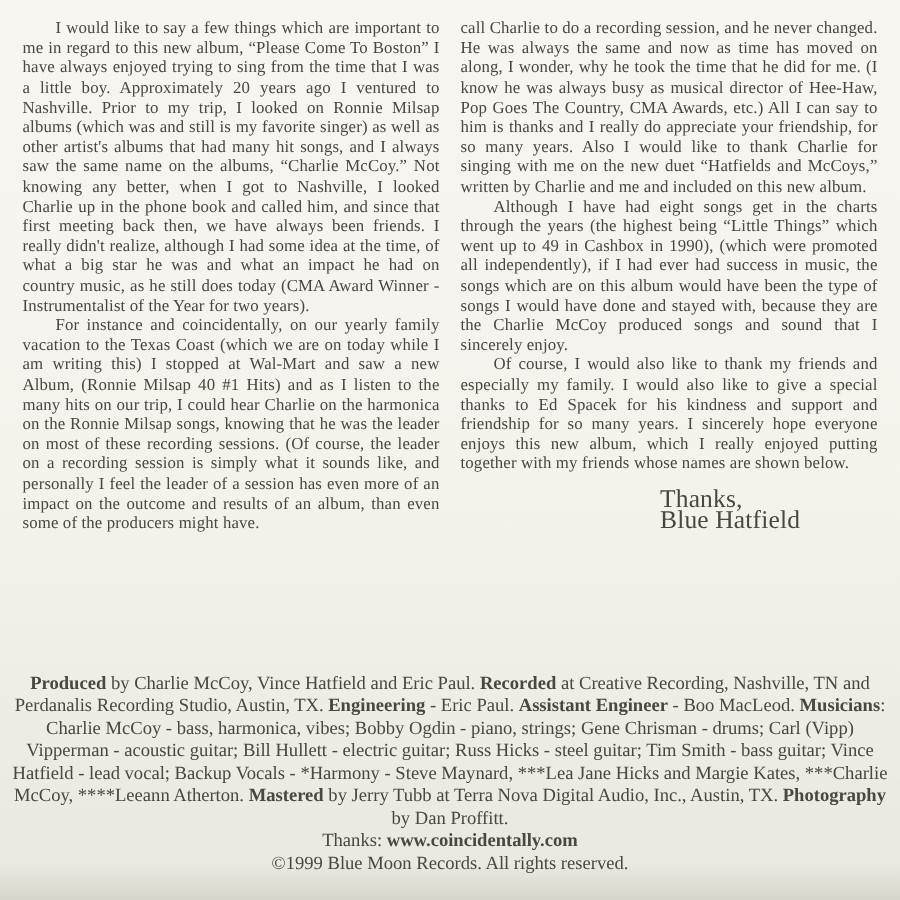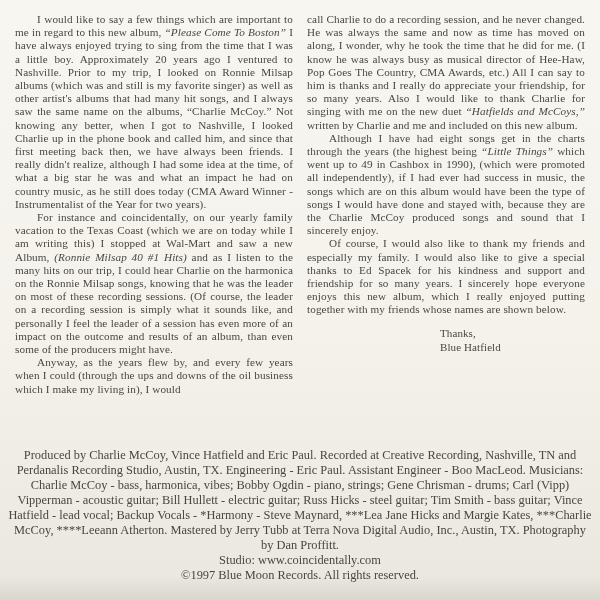--- a/index.html
+++ b/index.html
@@ -42,27 +42,27 @@
     font-size: 11.2px;
     line-height: 13.2px;
     text-align: justify;
     text-justify: inter-word;
     letter-spacing: 0.1px;
   }
   .para {
     margin: 0;
     text-indent: 22px;
   }
-  .i { font-style: italic; }
-  .b { font-weight: normal; }
+  .i { }
+  .b { font-weight: bold; }
   .signature {
     margin-top: 9px;
     margin-left: 133px;
     text-align: left;
-    font-size: 11px;
+    font-size: 17px;
     line-height: 14px;
   }
   .credits {
     position: absolute;
     top: 448px;
     left: 8px;
     width: 584px;
     text-align: center;
     font-size: 12.4px;
     line-height: 15px;
@@ -72,35 +72,34 @@
 </head>
 <body>
 
 <div class="sheet">
 
   <div class="columns">
 
     <div class="col">
       <p class="para"><span>I would like to say a few things which are important to me in regard to this new album, </span><span class="i">“Please Come To Boston”</span><span> I have always enjoyed trying to sing from the time that I was a little boy. Approximately 20 years ago I ventured to Nashville. Prior to my trip, I looked on Ronnie Milsap albums (which was and still is my favorite singer) as well as other artist's albums that had many hit songs, and I always saw the same name on the albums, “Charlie McCoy.” Not knowing any better, when I got to Nashville, I looked Charlie up in the phone book and called him, and since that first meeting back then, we have always been friends. I really didn't realize, although I had some idea at the time, of what a big star he was and what an impact he had on country music, as he still does today (CMA Award Winner - Instrumentalist of the Year for two years).</span></p>
       <p class="para"><span>For instance and coincidentally, on our yearly family vacation to the Texas Coast (which we are on today while I am writing this) I stopped at Wal-Mart and saw a new Album, </span><span class="i">(Ronnie Milsap 40 #1 Hits)</span><span> and as I listen to the many hits on our trip, I could hear Charlie on the harmonica on the Ronnie Milsap songs, knowing that he was the leader on most of these recording sessions. (Of course, the leader on a recording session is simply what it sounds like, and personally I feel the leader of a session has even more of an impact on the outcome and results of an album, than even some of the producers might have.</span></p>
-      <p class="para"><span>Anyway, as the years flew by, and every few years when I could (through the ups and downs of the oil business which I make my living in), I would</span></p>
     </div>
 
     <div class="col">
       <p class="para" style="text-indent:0;"><span>call Charlie to do a recording session, and he never changed. He was always the same and now as time has moved on along, I wonder, why he took the time that he did for me. (I know he was always busy as musical director of Hee-Haw, Pop Goes The Country, CMA Awards, etc.) All I can say to him is thanks and I really do appreciate your friendship, for so many years. Also I would like to thank Charlie for singing with me on the new duet </span><span class="i">“Hatfields and McCoys,”</span><span> written by Charlie and me and included on this new album.</span></p>
       <p class="para"><span>Although I have had eight songs get in the charts through the years (the highest being </span><span class="i">“Little Things”</span><span> which went up to 49 in Cashbox in 1990), (which were promoted all independently), if I had ever had success in music, the songs which are on this album would have been the type of songs I would have done and stayed with, because they are the Charlie McCoy produced songs and sound that I sincerely enjoy.</span></p>
       <p class="para"><span>Of course, I would also like to thank my friends and especially my family. I would also like to give a special thanks to Ed Spacek for his kindness and support and friendship for so many years. I sincerely hope everyone enjoys this new album, which I really enjoyed putting together with my friends whose names are shown below.</span></p>
 
       <div class="signature">
         <div>Thanks,</div>
         <div>Blue Hatfield</div>
       </div>
     </div>
 
   </div>
 
   <div class="credits">
     <p><span class="b">Produced</span><span> by Charlie McCoy, Vince Hatfield and Eric Paul. </span><span class="b">Recorded</span><span> at Creative Recording, Nashville, TN and Perdanalis Recording Studio, Austin, TX. </span><span class="b">Engineering</span><span> - Eric Paul. </span><span class="b">Assistant Engineer</span><span> - Boo MacLeod. </span><span class="b">Musicians</span><span>: Charlie McCoy - bass, harmonica, vibes; Bobby Ogdin - piano, strings; Gene Chrisman - drums; Carl (Vipp) Vipperman - acoustic guitar; Bill Hullett - electric guitar; Russ Hicks - steel guitar; Tim Smith - bass guitar; Vince Hatfield - lead vocal; Backup Vocals - *Harmony - Steve Maynard, ***Lea Jane Hicks and Margie Kates, ***Charlie McCoy, ****Leeann Atherton. </span><span class="b">Mastered</span><span> by Jerry Tubb at Terra Nova Digital Audio, Inc., Austin, TX. </span><span class="b">Photography</span><span> by Dan Proffitt.</span></p>
-    <p><span>Studio: </span><span class="b">www.coincidentally.com</span></p>
-    <p>©1997 Blue Moon Records. All rights reserved.</p>
+    <p><span>Thanks: </span><span class="b">www.coincidentally.com</span></p>
+    <p>©1999 Blue Moon Records. All rights reserved.</p>
   </div>
 
 </div>
 
 </body></html>

